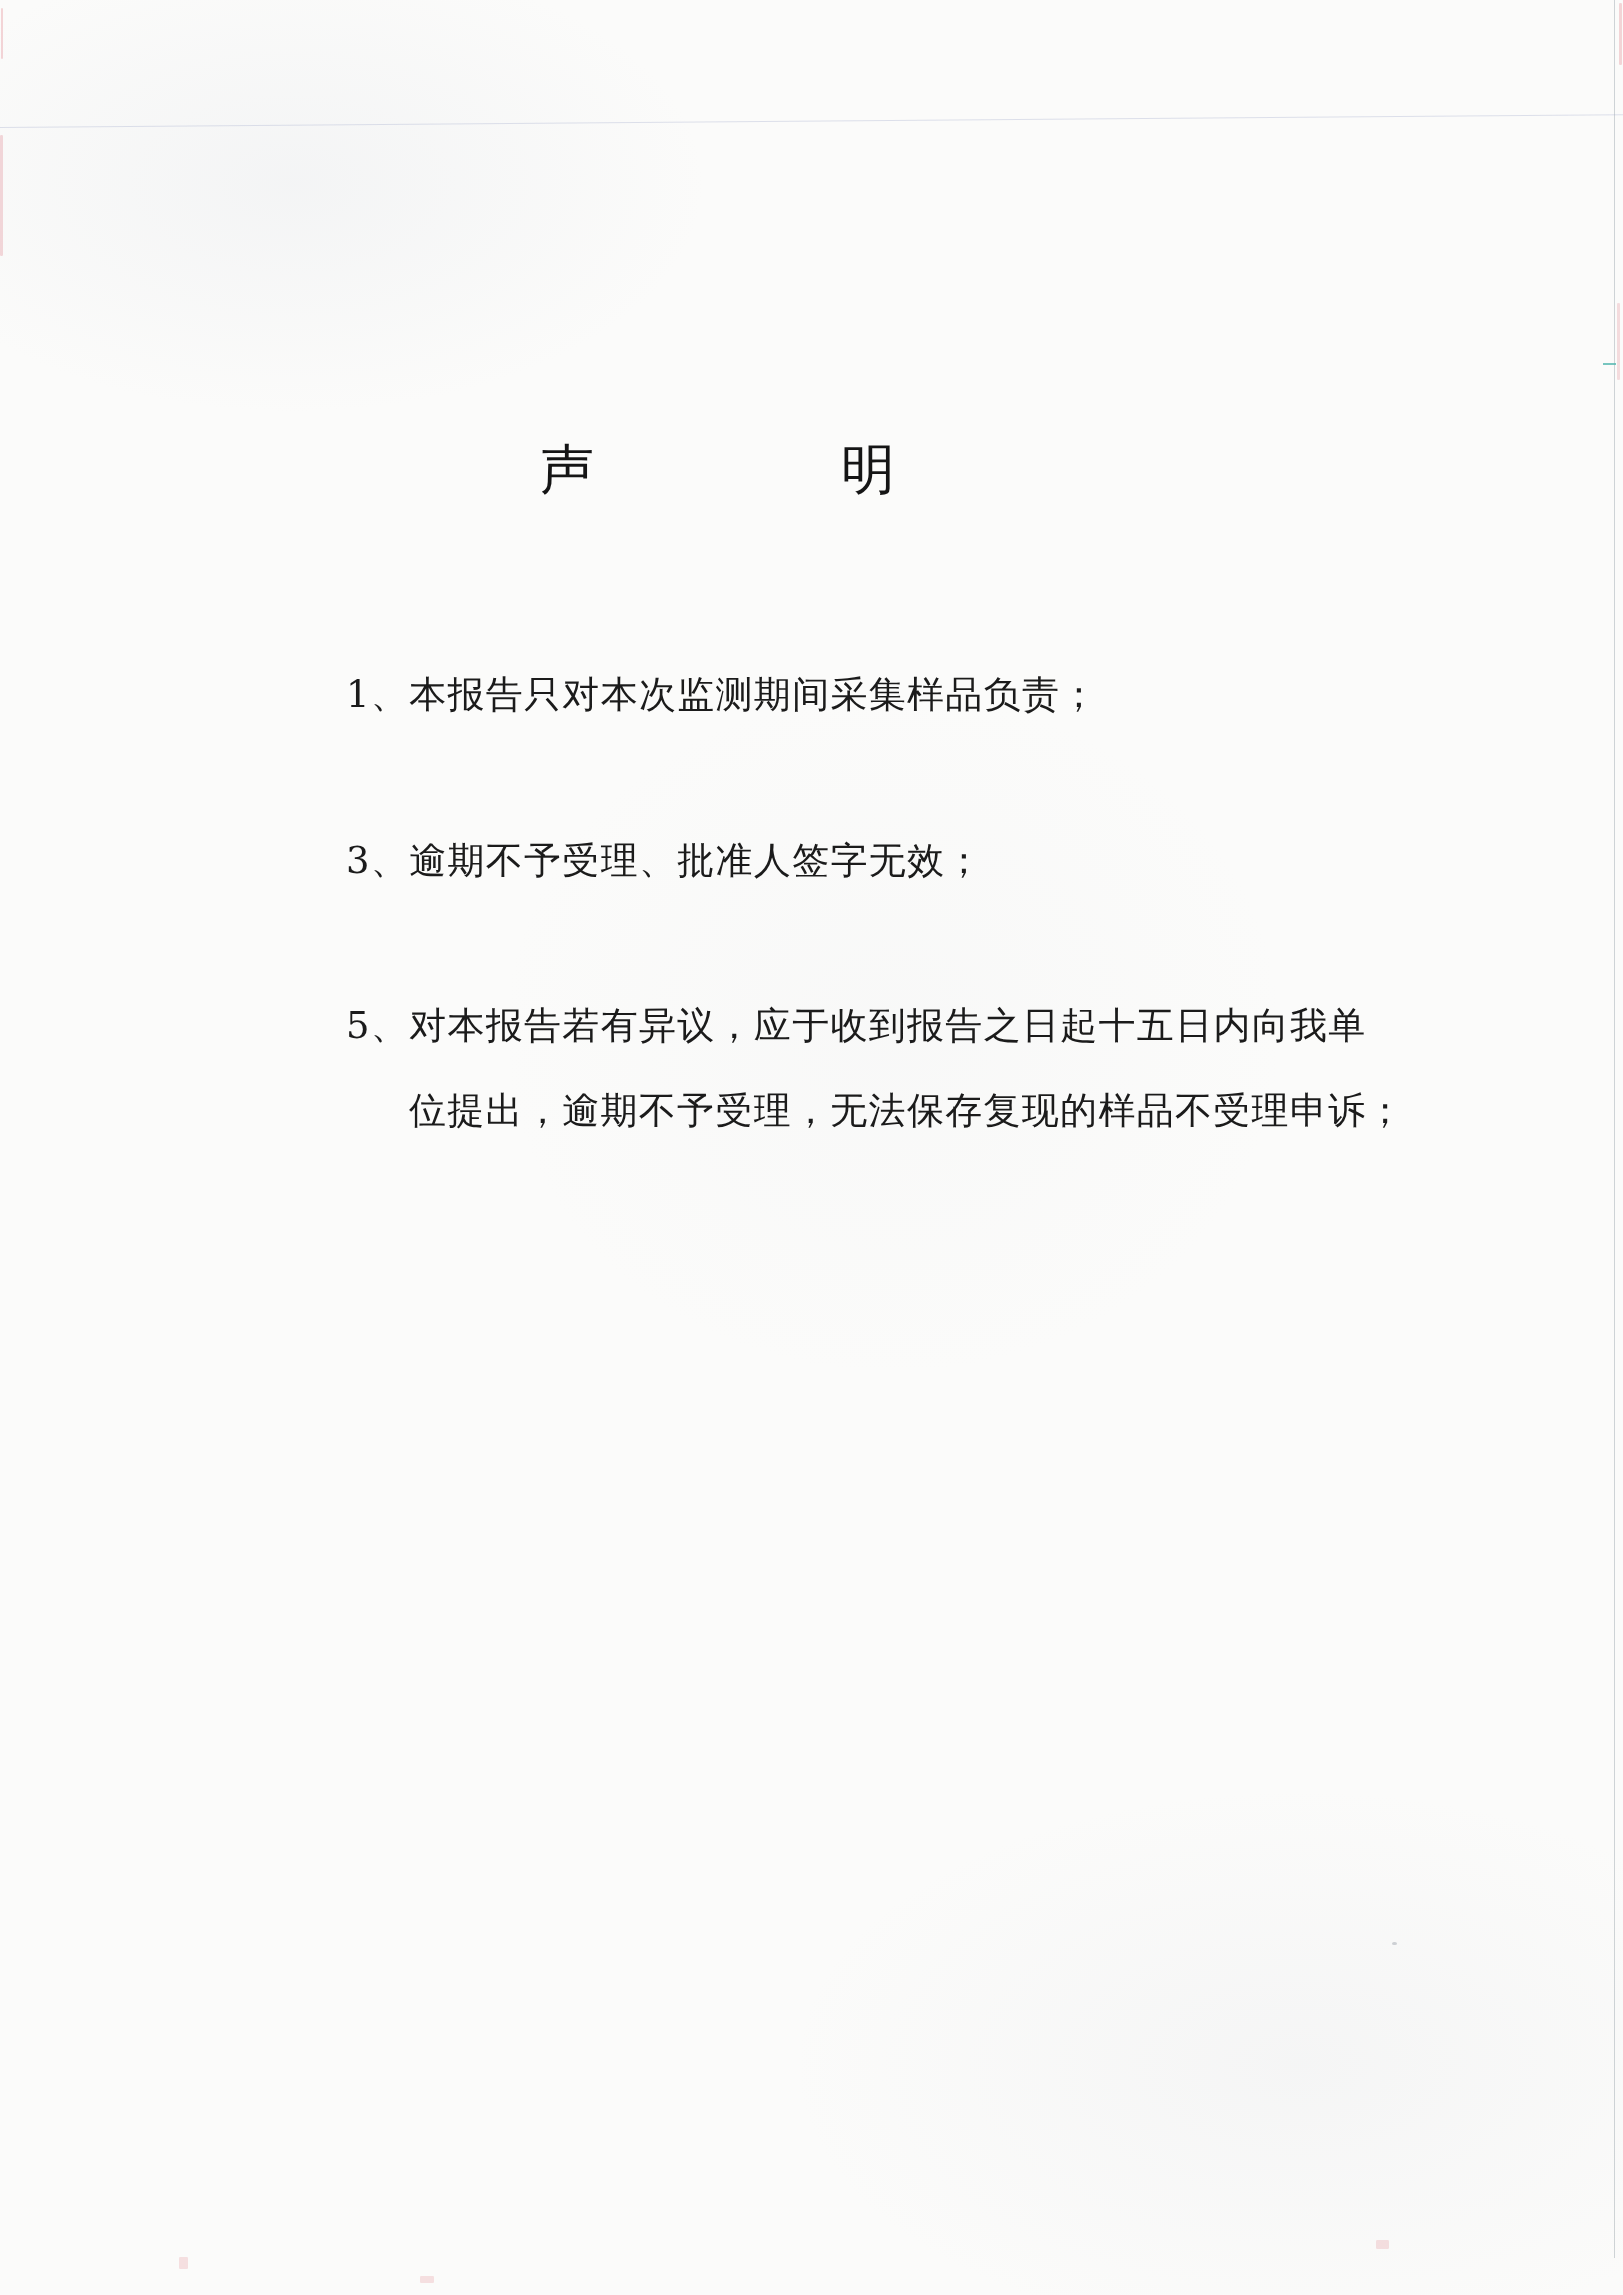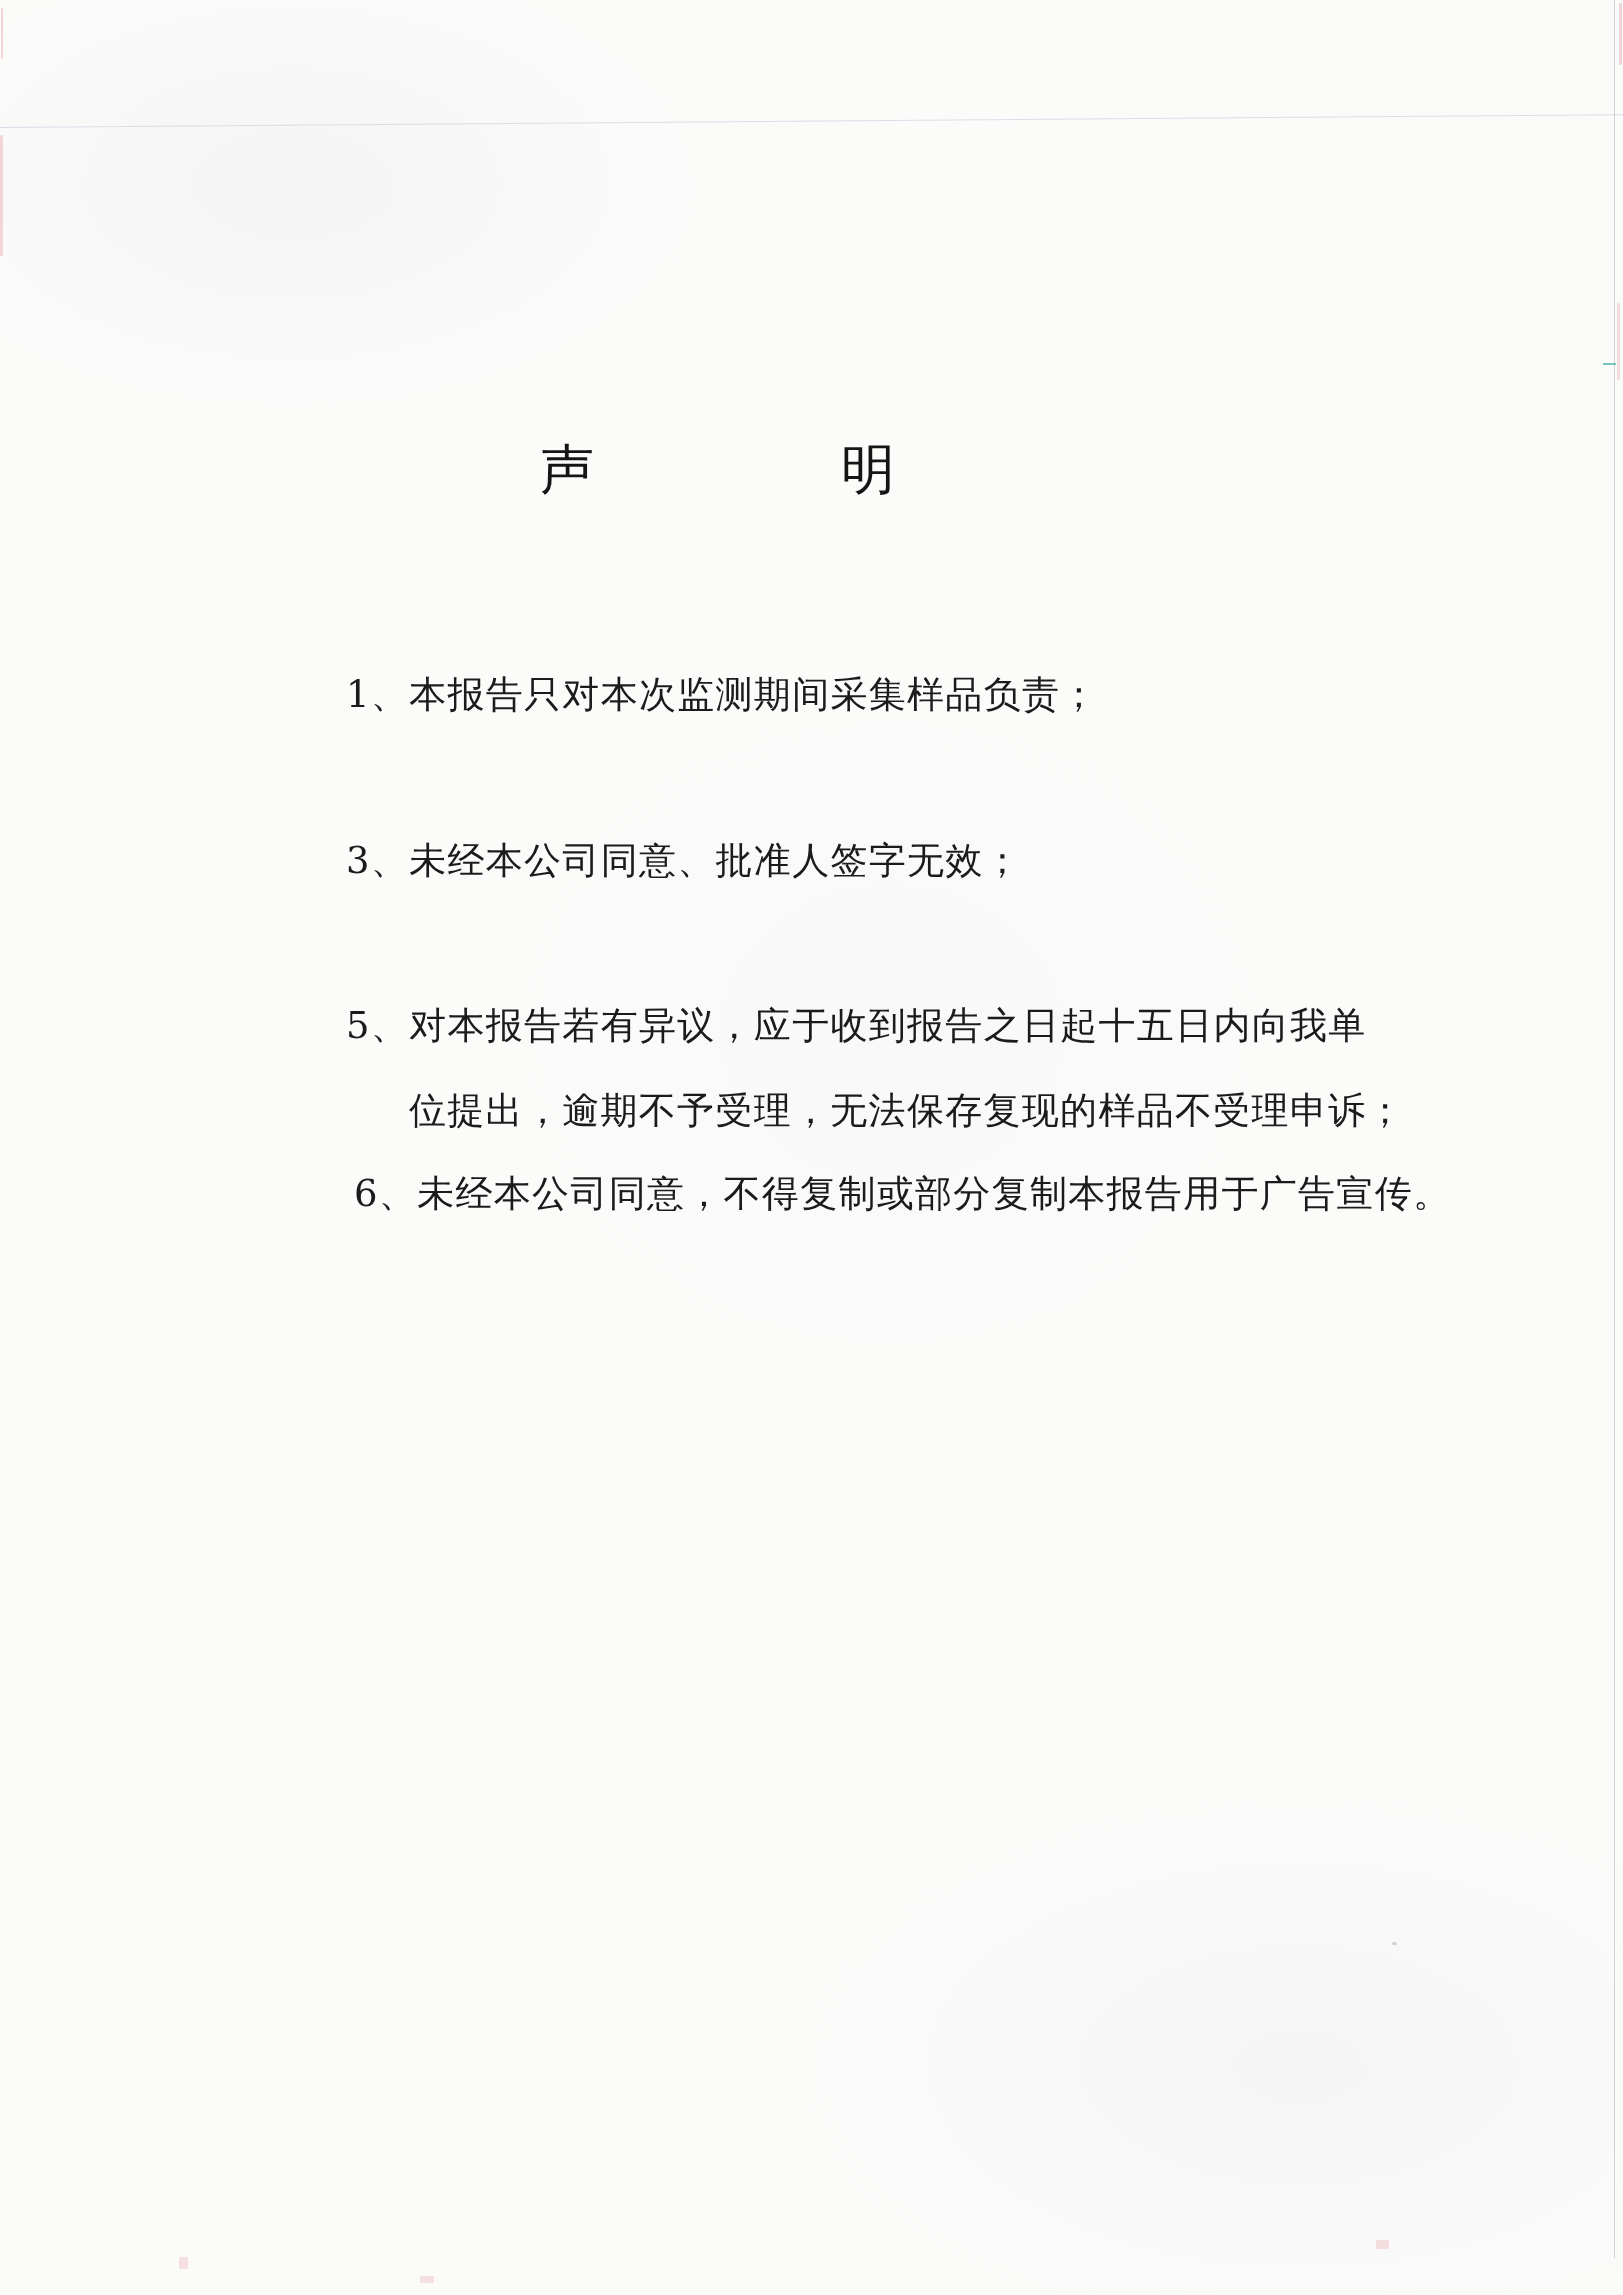--- a/index.html
+++ b/index.html
@@ -121,30 +121,27 @@
   <div class="doc-title">
     <span>声</span>
     <span>明</span>
   </div>
 
   <div class="statement">
     <div class="stmt-line l1">
       <span class="stmt-num">1、</span><span class="stmt-text">本报告只对本次监测期间采集样品负责；</span>
     </div>
     <div class="stmt-line l3">
-      <span class="stmt-num">3、</span><span class="stmt-text">未经本公司同意、批准人签字无效；</span>
+      <span class="stmt-num">3、</span><span class="stmt-text">逾期不予受理、批准人签字无效；</span>
     </div>
     <div class="stmt-line l5">
       <span class="stmt-num">5、</span><span class="stmt-text">对本报告若有异议，应于收到报告之日起十五日内向我单</span>
     </div>
     <div class="stmt-line l5b">
       <span class="stmt-num"></span><span class="stmt-text">位提出，逾期不予受理，无法保存复现的样品不受理申诉；</span>
-    </div>
-    <div class="stmt-line l6">
-      <span class="stmt-num">6、</span><span class="stmt-text">未经本公司同意，不得复制或部分复制本报告用于广告宣传。</span>
     </div>
   </div>
 
   <div class="scan-hline"></div>
   <div class="scan-vline"></div>
   <div class="scan-tick-teal"></div>
   <div class="pink p-left-top"></div>
   <div class="pink p-left-mid"></div>
   <div class="pink p-right-top"></div>
   <div class="pink p-right-mid"></div>

